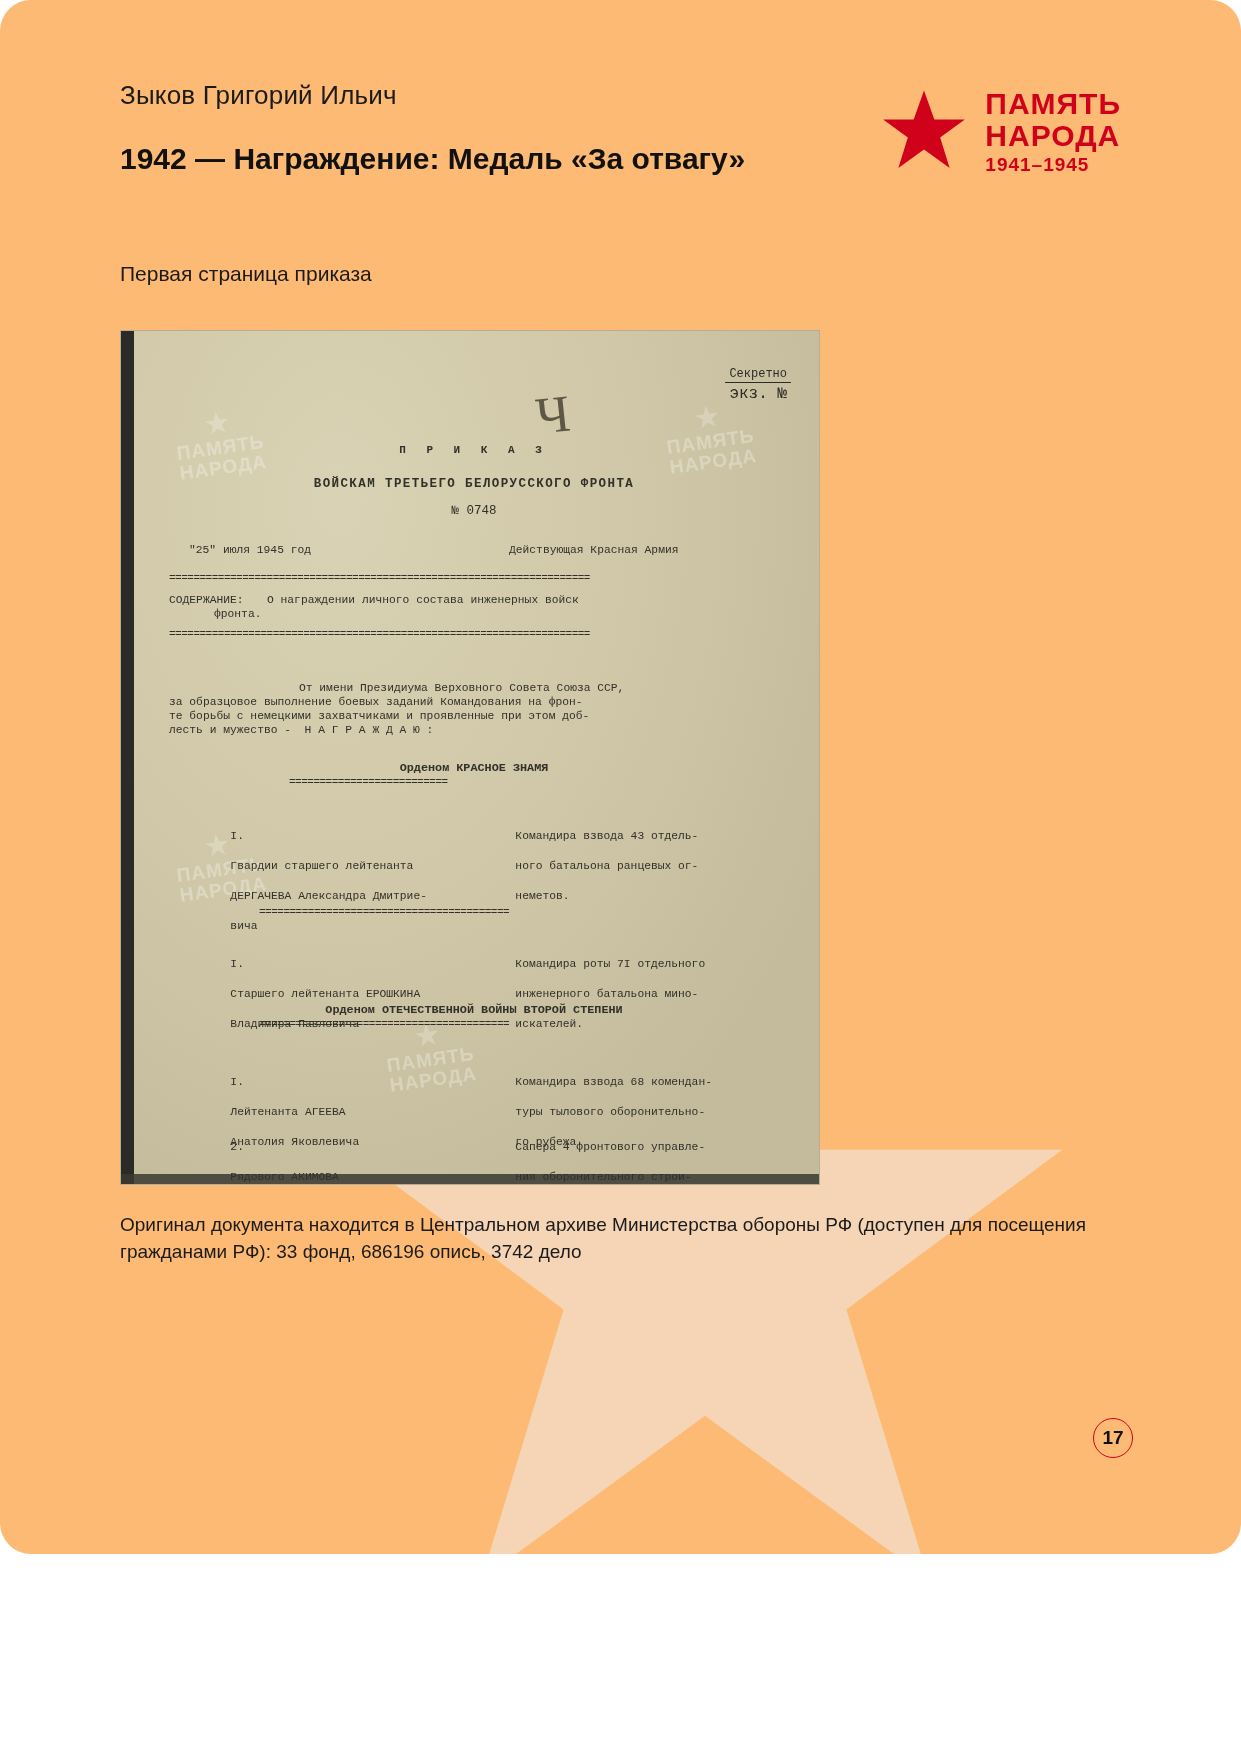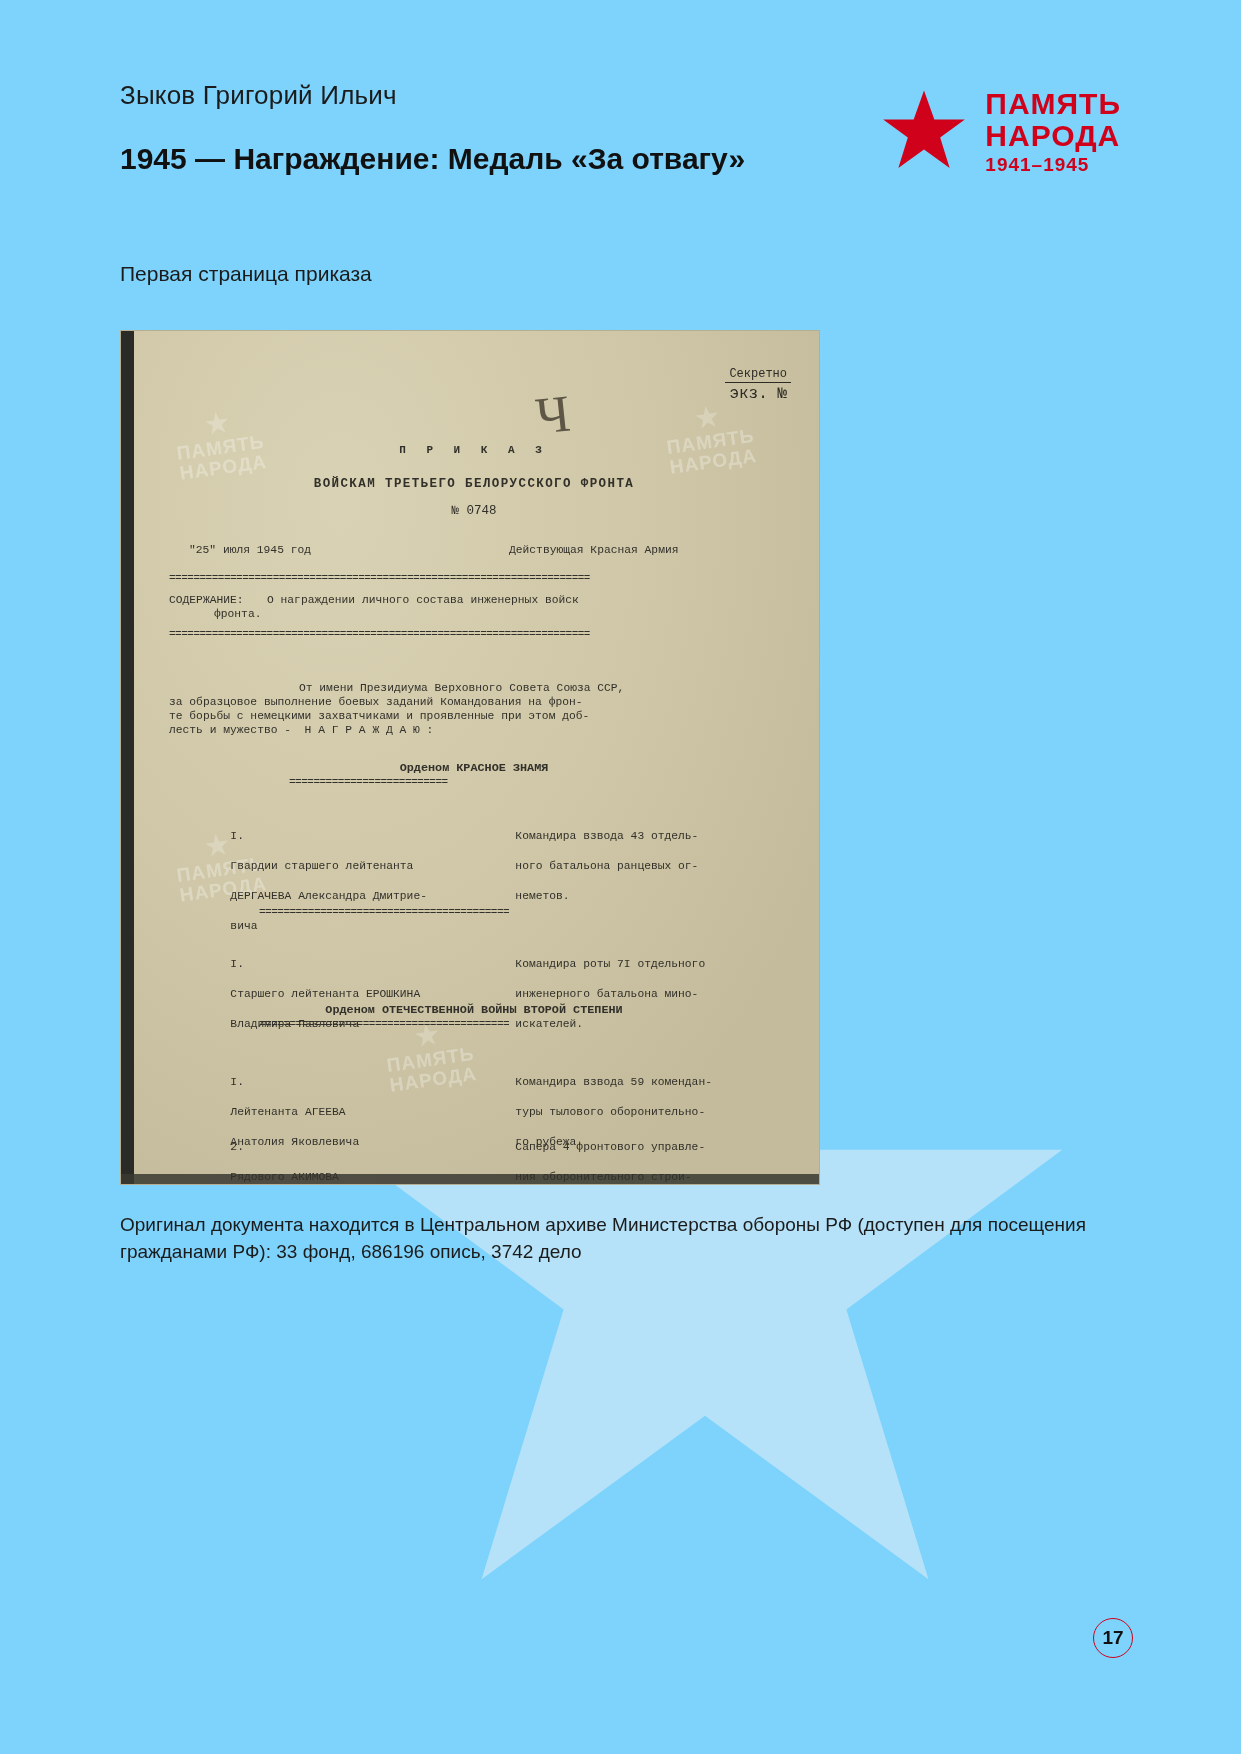--- a/index.html
+++ b/index.html
@@ -5,23 +5,24 @@
   * { box-sizing: border-box; }
   html, body {
     margin: 0;
     padding: 0;
     background: #ffffff;
     font-family: "Liberation Sans", sans-serif;
   }
   .page {
     position: relative;
     width: 1241px;
-    height: 1754px;
-    background: #7dd3fc;
+    height: 1554px;
+    background: #fdba74;
     overflow: hidden;
+    border-radius: 31px;
   }
 
   
   .bg-star {
     position: absolute;
     left: 255px;
     top: 880px;
     width: 900px;
     height: 760px;
     opacity: 0.5;
@@ -220,21 +221,21 @@
 <div class="page">
 
   <svg class="bg-star" viewBox="0 0 100 100" aria-hidden="true">
     <polygon points="50,2 61.8,35.5 97,35.5 68.6,56.5 79.4,92 50,70.5 20.6,92 31.4,56.5 3,35.5 38.2,35.5" fill="#eef1f5"></polygon>
   </svg>
 
   <div class="content">
 
     <div class="person-name">Зыков Григорий Ильич</div>
 
-    <h1 class="title">1945 — Награждение: Медаль «За отвагу»</h1>
+    <h1 class="title">1942 — Награждение: Медаль «За отвагу»</h1>
 
     <div class="brand">
       <svg class="brand-star" viewBox="0 0 100 100">
         <polygon points="50,3 62,36.5 97.5,36.5 68.8,57.5 79.8,93 50,71.5 20.2,93 31.2,57.5 2.5,36.5 38,36.5" fill="#d0021b"></polygon>
       </svg>
       <div class="brand-text">
         <span class="brand-line1">ПАМЯТЬ</span>
         <span class="brand-line2">НАРОДА</span>
         <span class="brand-years">1941–1945</span>
       </div>
@@ -337,21 +338,21 @@
         <div class="dt rule center" style="left:110px; top:686px;">=========================================</div>
 
         <div class="row" style="top:730px;align-items:flex-end;">
           <div class="c1">
             <span>I.</span>
             <span style="display:inline-block;width:14px"></span>
             <span>Лейтенанта АГЕЕВА</span><br>
             <span>Анатолия Яковлевича</span>
           </div>
           <div class="c2">
-            <span>Командира взвода 59 комендан-</span><br>
+            <span>Командира взвода 68 комендан-</span><br>
             <span>туры тылового оборонительно-</span><br>
             <span>го рубежа.</span>
           </div>
         </div>
 
         <div class="row" style="top:795px;">
           <div class="c1">
             <span>2.</span>
             <span style="display:inline-block;width:14px"></span>
             <span>Рядового АКИМОВА</span><br>

